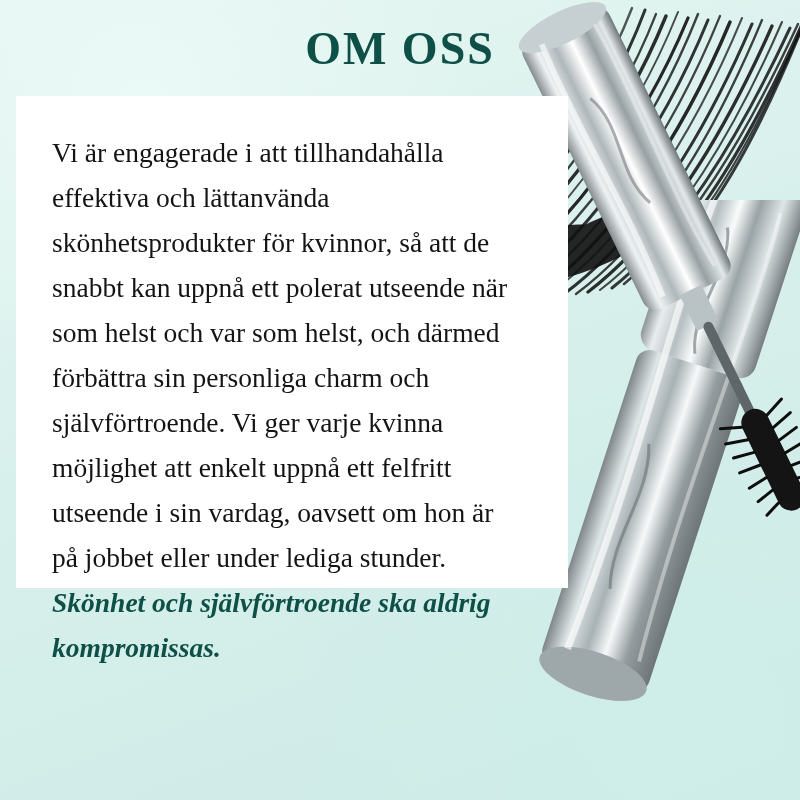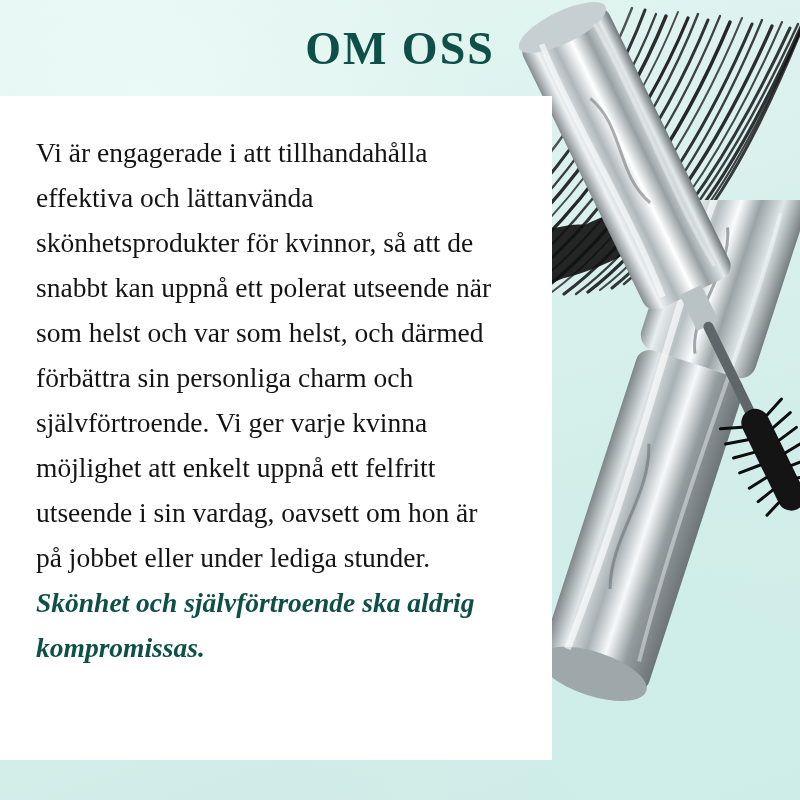--- a/index.html
+++ b/index.html
@@ -60,24 +60,24 @@
     font-weight: bold;
     font-size: 46px;
     letter-spacing: 2px;
     color: #0e5047;
     z-index: 5;
   }
 
   
   #text-card {
     position: absolute;
-    left: 0;
+    left: 16px;
     top: 96px;
     width: 552px;
-    height: 664px;
+    height: 492px;
     background: #ffffff;
     z-index: 4;
     box-sizing: border-box;
     padding: 34px 44px 32px 36px;
   }
   #body-text {
     font-family: "Liberation Serif", serif;
     font-size: 27.5px;
     line-height: 45px;
     color: #141414;

